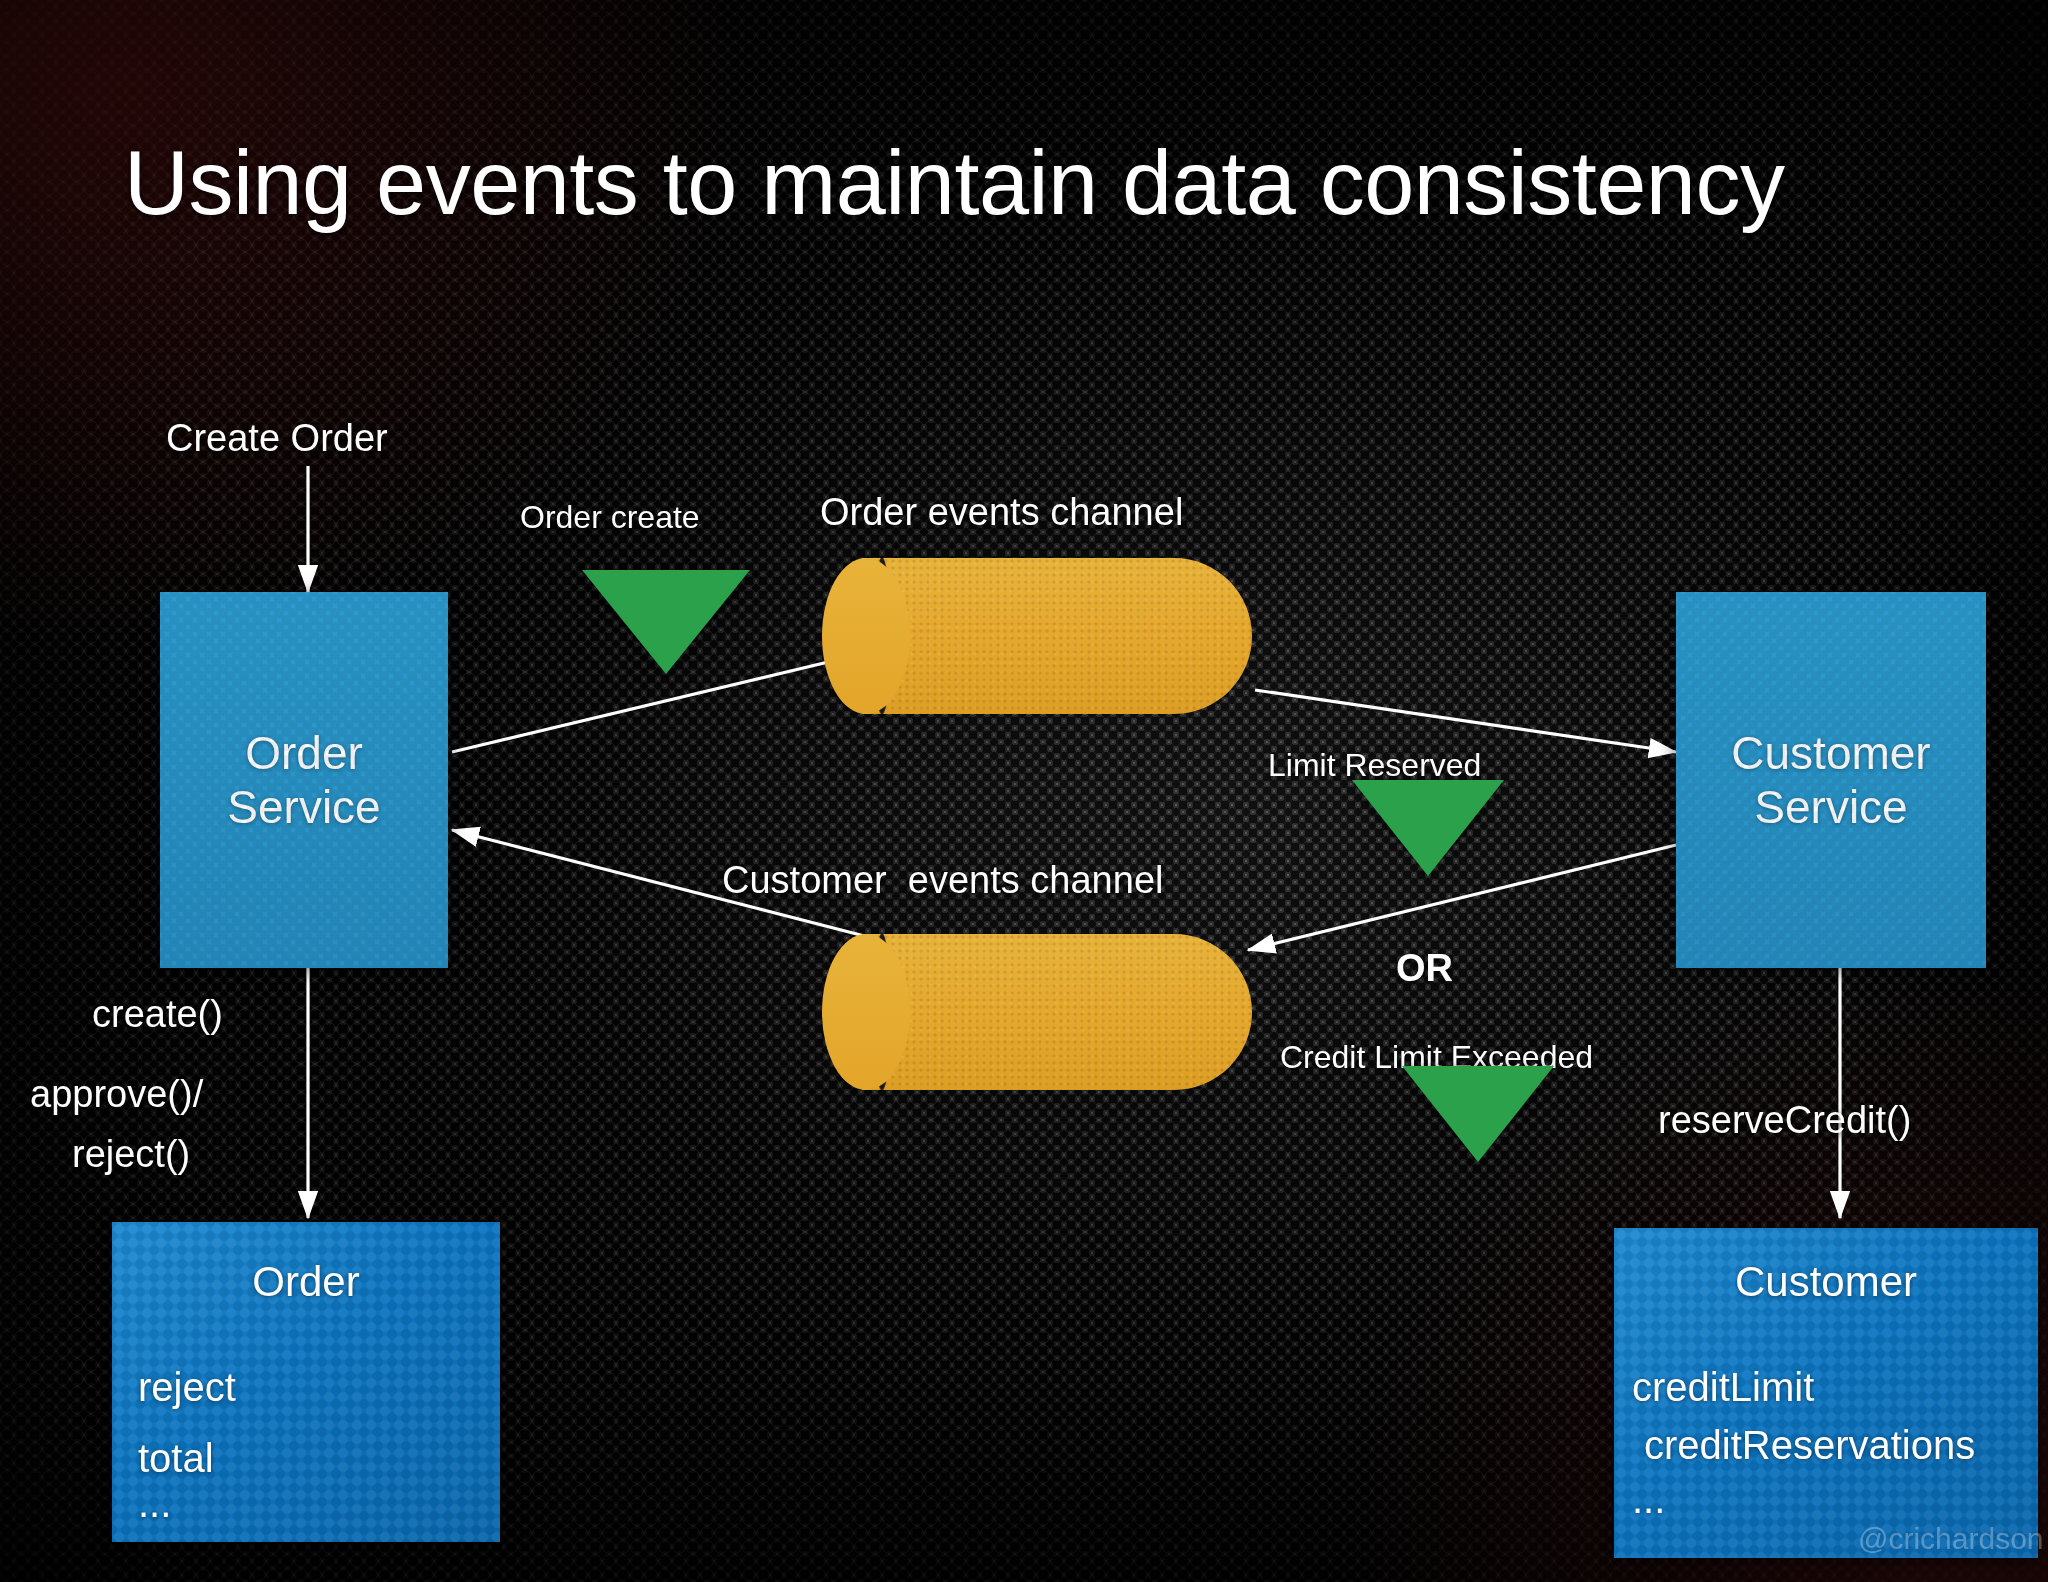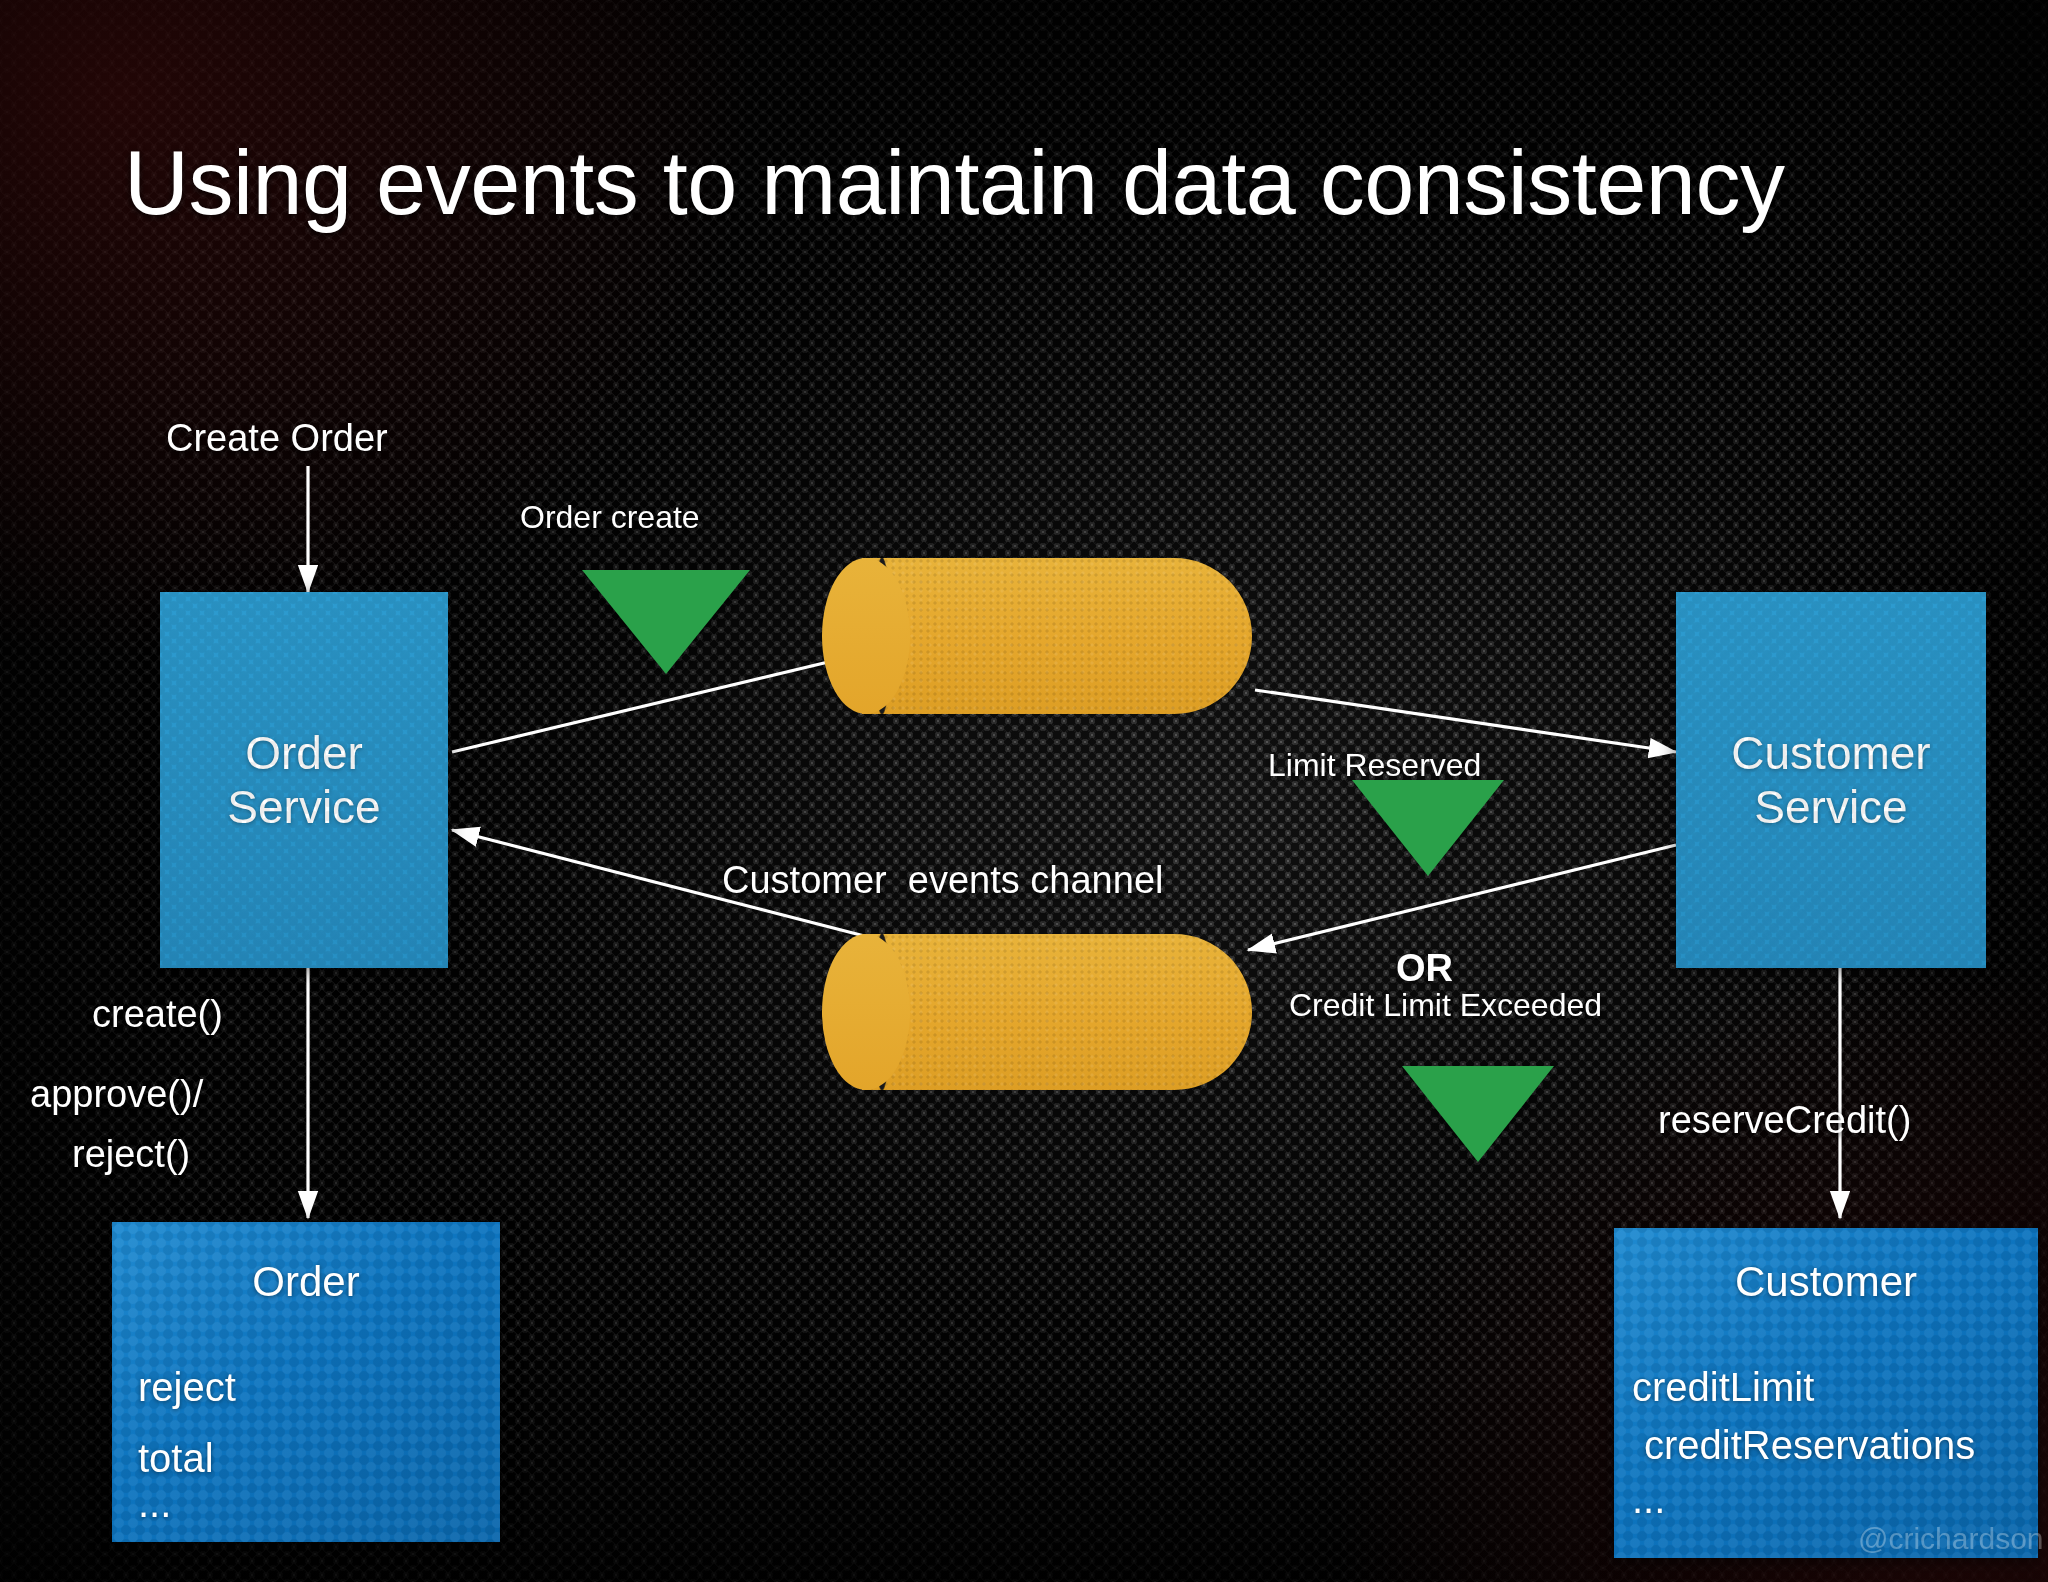--- a/index.html
+++ b/index.html
@@ -160,26 +160,27 @@
       <line x1="308" y1="968" x2="308" y2="1218"></line>
 
       <line x1="1840" y1="968" x2="1840" y2="1218"></line>
     </g>
   </svg>
 
   <div class="t lbl" style="left:166px; top:418px;">Create Order</div>
 
   <div class="t lbl-sm" style="left:520px; top:500px;">Order create</div>
 
+  <div class="t lbl" style="left:820px; top:492px;">Order events channel</div>
 
   <div class="t lbl" style="left:722px; top:860px;">Customer  events channel</div>
 
   <div class="t lbl-sm" style="left:1268px; top:748px;">Limit Reserved</div>
 
-  <div class="t lbl-sm" style="left:1280px; top:988px;margin-left:9px;">Credit Limit Exceeded</div>
+  <div class="t lbl-sm" style="left:1280px; top:1040px;">Credit Limit Exceeded</div>
 
   <div class="t lbl-or" style="left:1396px; top:948px;">OR</div>
 
   <div class="t lbl" style="left:92px; top:994px;">create()</div>
 
   <div class="t lbl" style="left:30px; top:1074px;">approve()/</div>
 
   <div class="t lbl" style="left:72px; top:1134px;">reject()</div>
 
   <div class="t lbl" style="left:1658px; top:1100px;">reserveCredit()</div>

